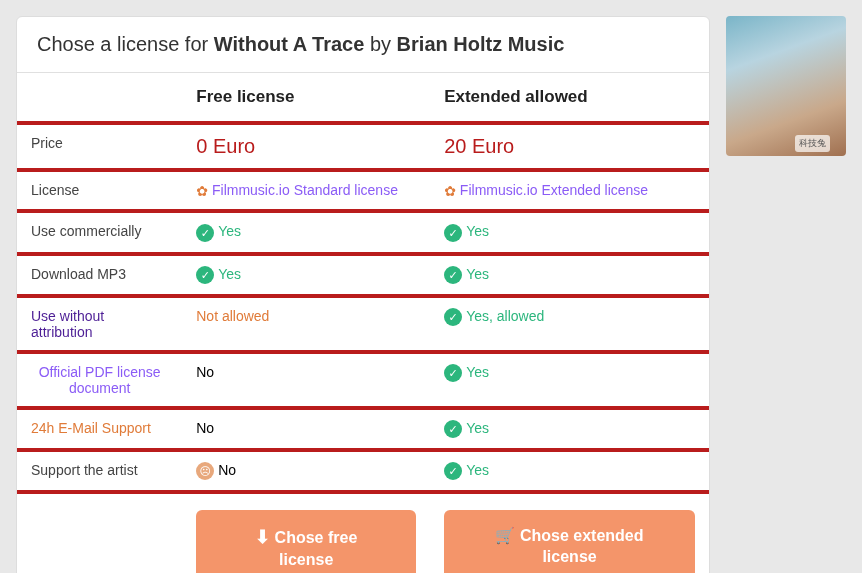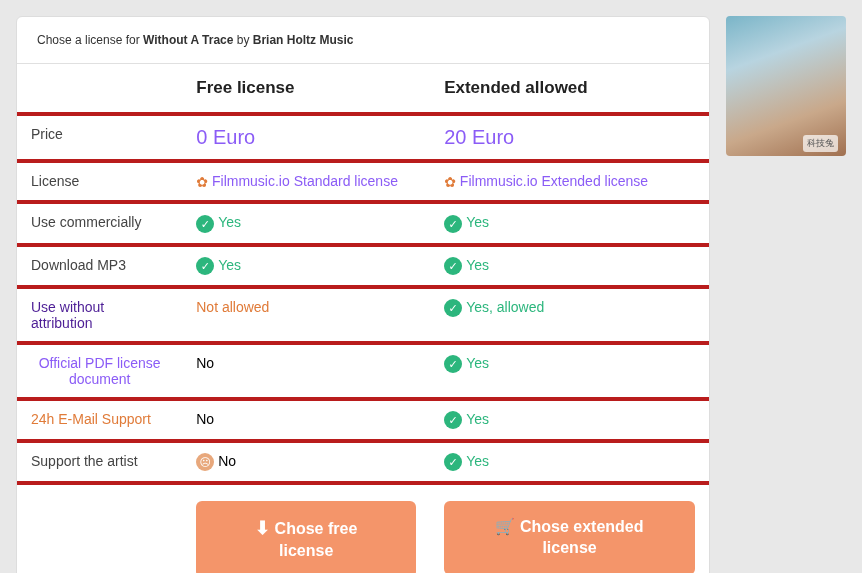--- a/index.html
+++ b/index.html
@@ -23,21 +23,21 @@
     .main-card {
       background: #fff;
       border: 1px solid #ddd;
       border-radius: 6px;
       margin: 16px;
       flex: 1;
       overflow: hidden;
     }
     .card-header {
       padding: 16px 20px;
-      font-size: 12px;
+      font-size: 20px;
       color: #333;
       border-bottom: 1px solid #e0e0e0;
     }
     .card-header strong {
       font-weight: bold;
     }
     .license-table {
       width: 100%;
       border-collapse: collapse;
     }
@@ -60,21 +60,21 @@
       color: #444;
     }
     .col-free {
       width: 240px;
     }
     .col-extended {
       width: 270px;
     }
     .price-text {
       font-size: 20px;
-      color: #8b5cf6;
+      color: #b91c1c;
     }
     .link-orange {
       color: #8b5cf6;
       text-decoration: none;
     }
     .text-green {
       color: #2cb67d;
     }
     .check-icon {
       display: inline-block;
@@ -145,21 +145,21 @@
       background: linear-gradient(160deg, #7ab5c8 0%, #b8d4e0 30%, #c9a88a 70%, #a07050 100%);
       flex-shrink: 0;
       margin: 16px 16px 0 0;
       border-radius: 4px;
       position: relative;
       overflow: hidden;
     }
     .watermark-badge {
       position: absolute;
       bottom: 4px;
-      right: 8px;
+      right: 16px;
       background: rgba(255,255,255,0.7);
       font-size: 9px;
       padding: 2px 4px;
       border-radius: 3px;
       color: #555;
     }
   </style>
 </head>
 <body>
 

